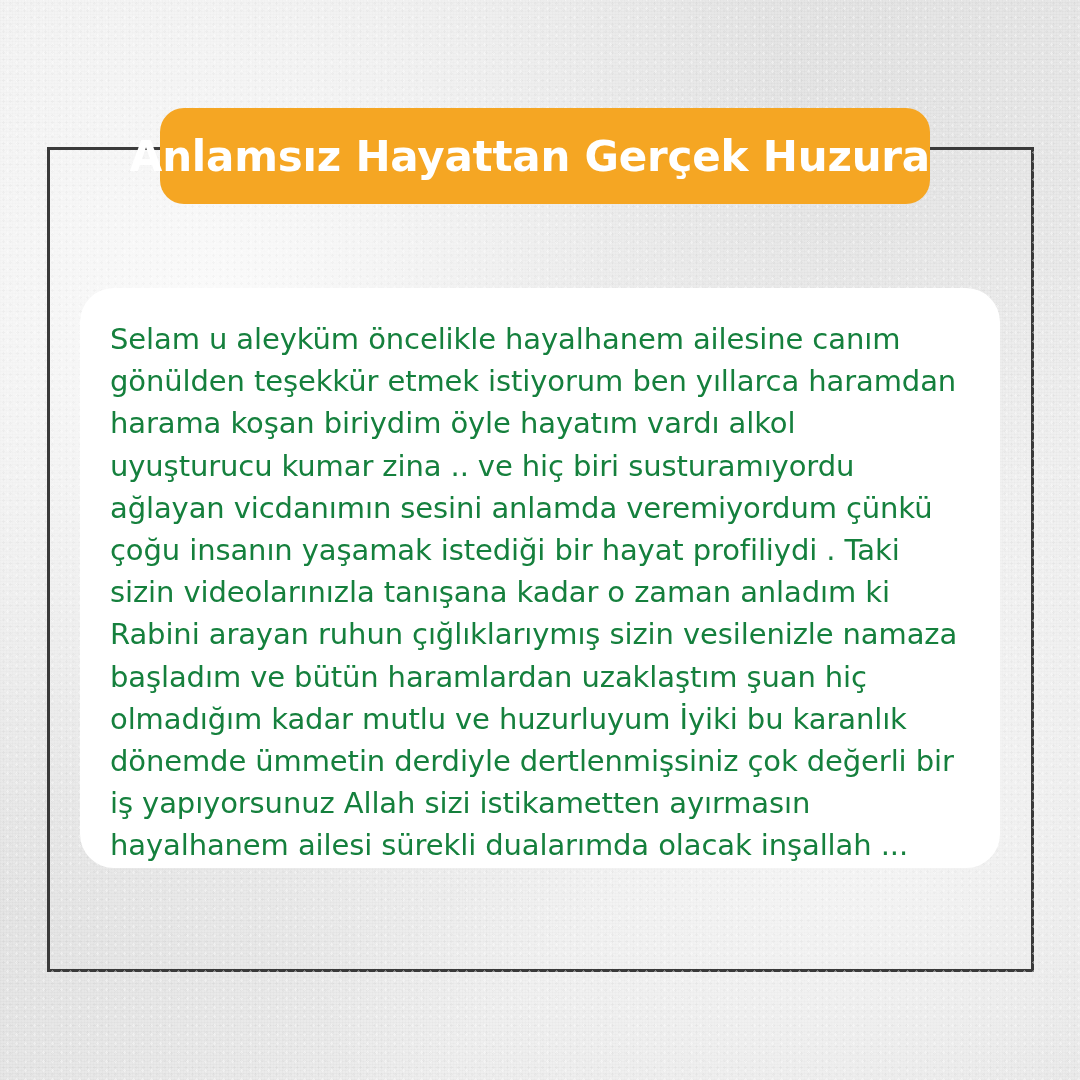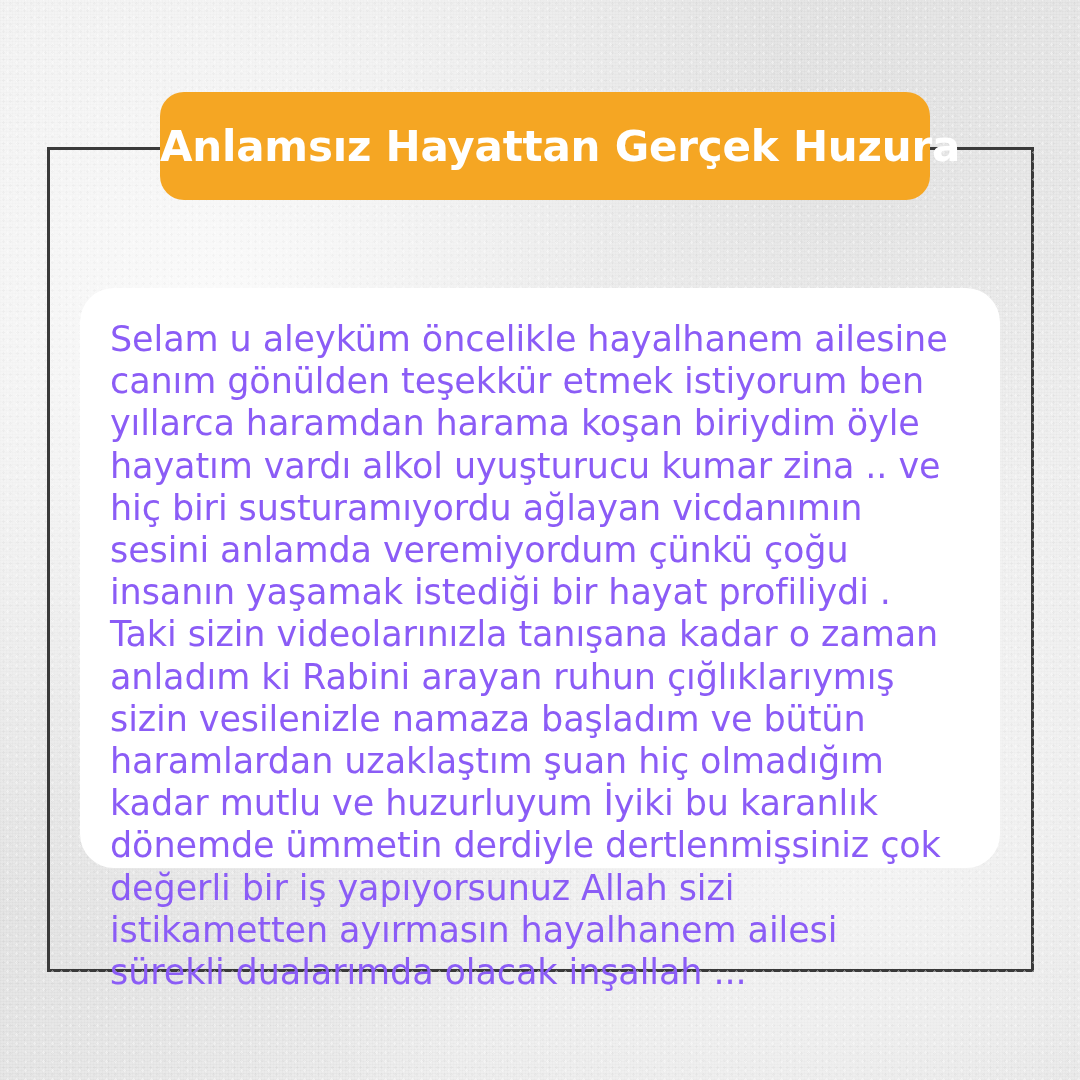--- a/index.html
+++ b/index.html
@@ -46,28 +46,28 @@
     top: 147px;
     width: 987px;
     height: 825px;
     border: 3px solid #3a3a3a;
     box-sizing: border-box;
   }
 
   .title-badge {
     position: absolute;
     left: 160px;
-    top: 92px;
+    top: 108px;
     width: 770px;
-    height: 108px;
+    height: 96px;
     background: #f5a623;
     border-radius: 24px;
     display: flex;
     align-items: center;
-    justify-content: flex-start;
+    justify-content: flex-end;
     box-sizing: border-box;
     z-index: 3;
   }
   .title-badge .title-text {
     color: #ffffff;
     font-size: 42px;
     font-weight: bold;
     letter-spacing: -0.2px;
     white-space: nowrap;
     font-family: "DejaVu Sans", "Liberation Sans", sans-serif;
@@ -80,22 +80,22 @@
     width: 920px;
     height: 580px;
     background: #ffffff;
     border-radius: 34px;
     box-sizing: border-box;
     padding: 30px 38px 30px 30px;
     z-index: 2;
   }
 
   .card-body {
-    color: #8b5cf6;
-    font-size: 35px;
+    color: #15803d;
+    font-size: 29px;
     line-height: 42.2px;
     font-family: "DejaVu Sans", "Liberation Sans", sans-serif;
     letter-spacing: -0.1px;
     white-space: pre-wrap;
   }
 </style>
 </head>
 <body>
 
 <div class="canvas">

